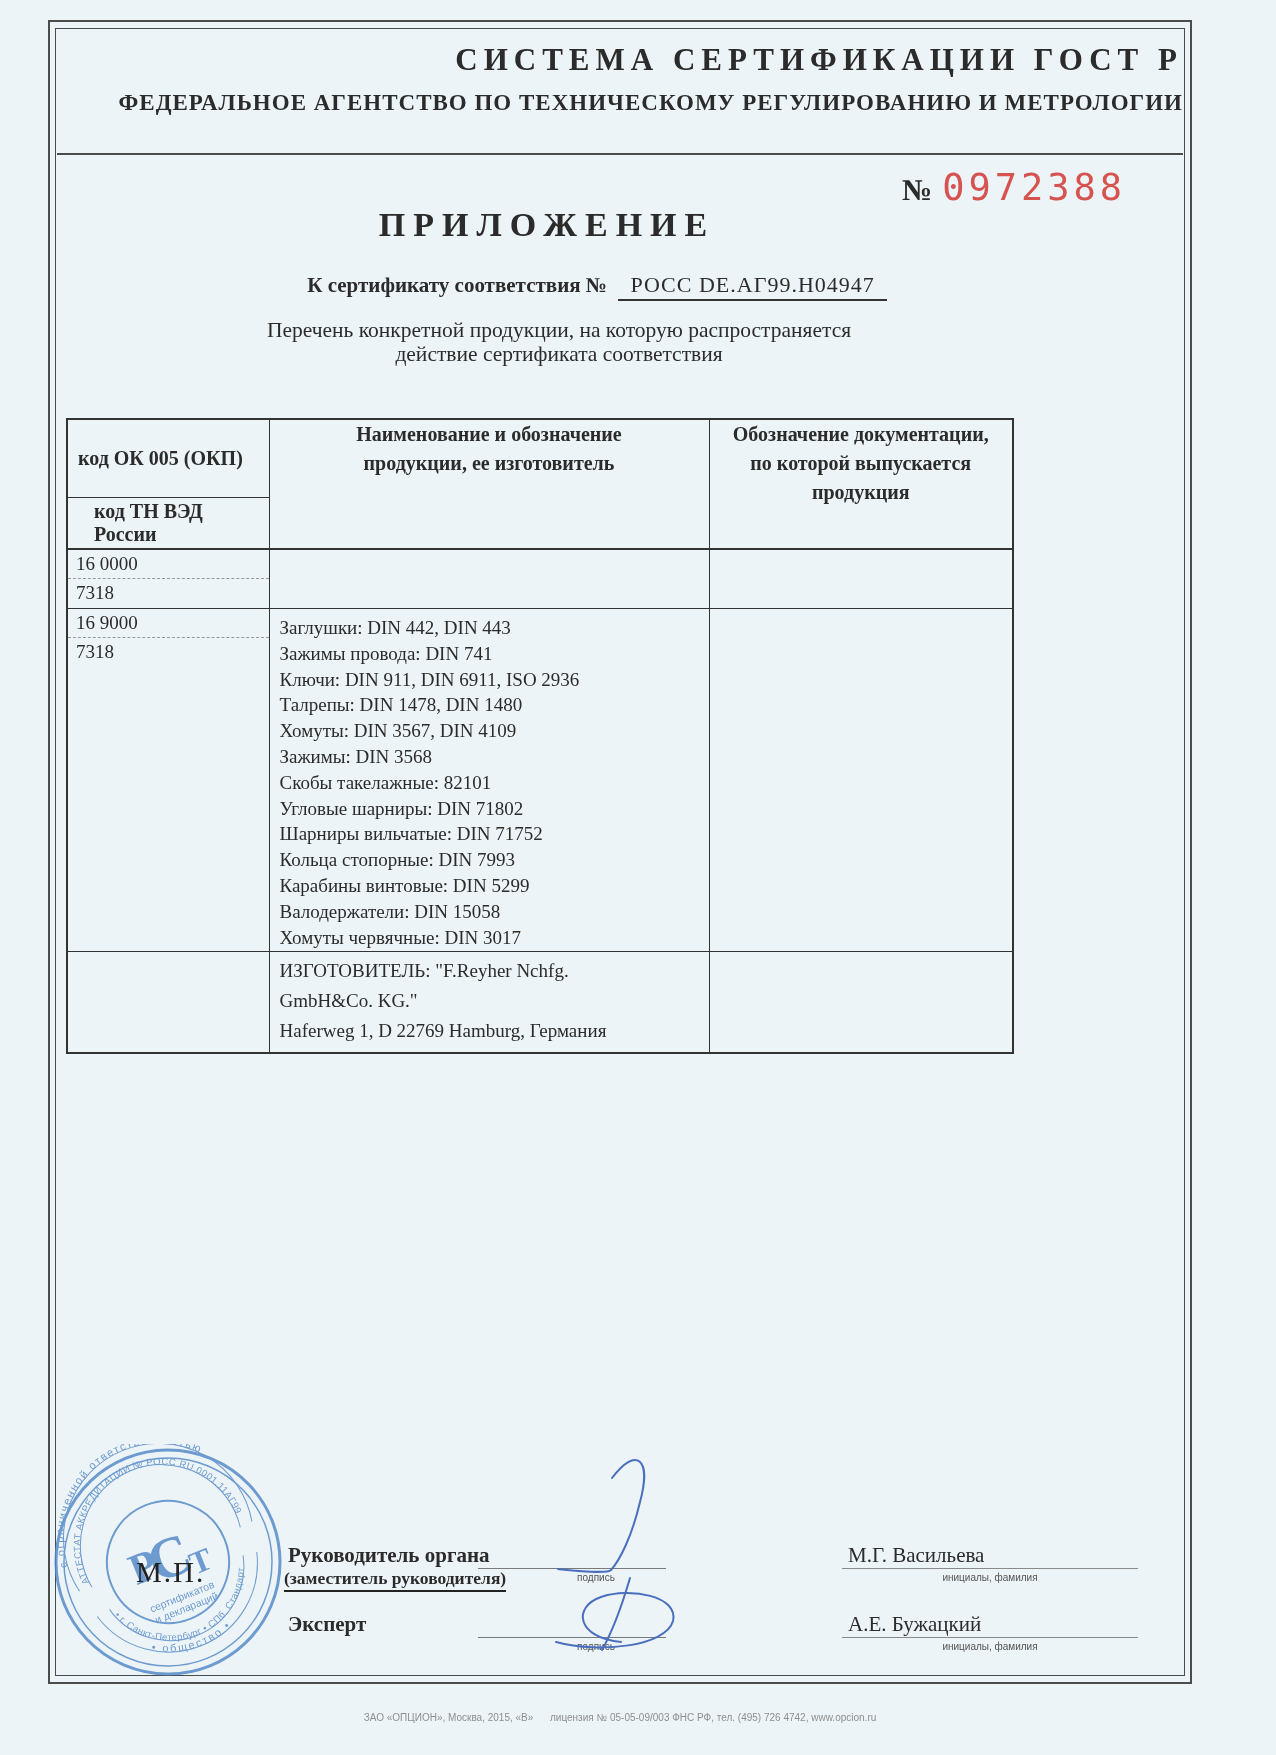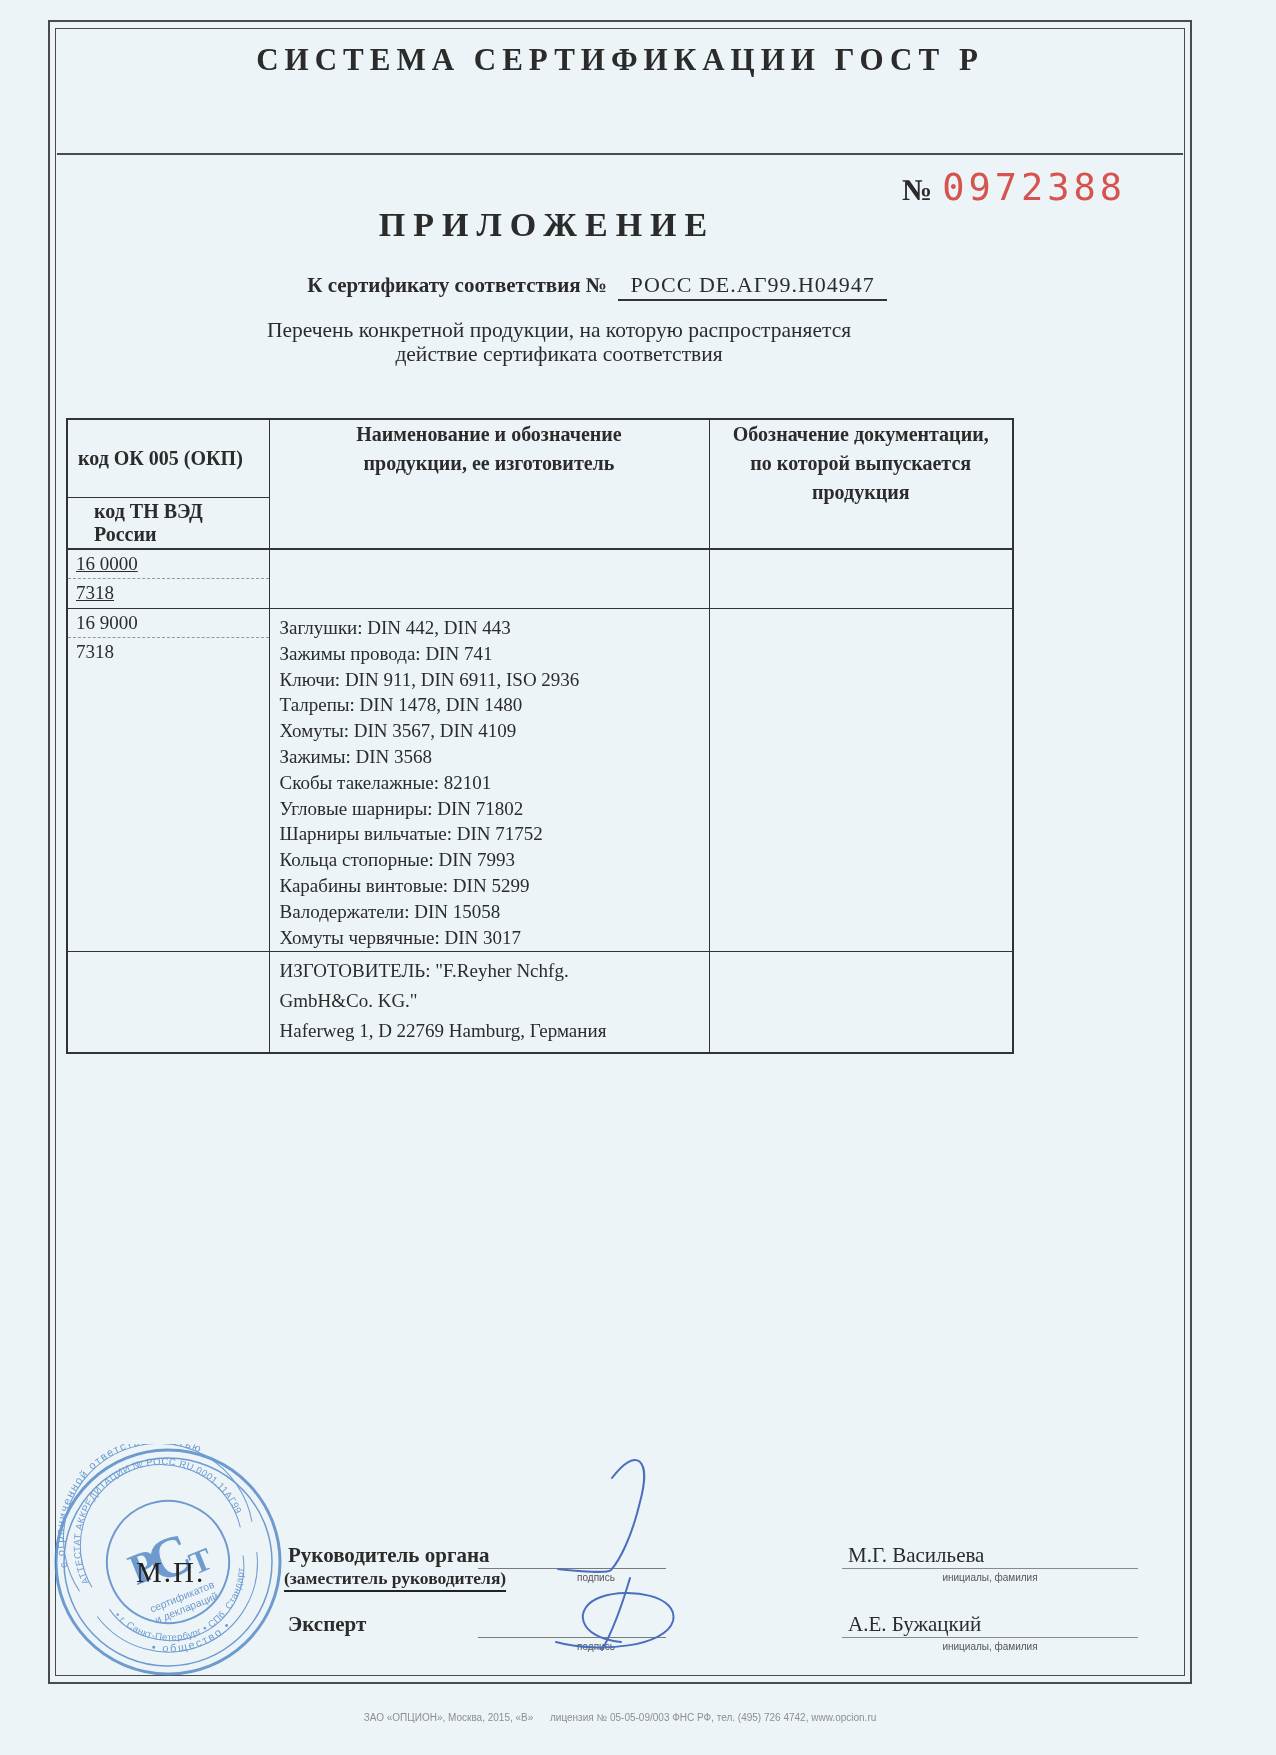--- a/index.html
+++ b/index.html
@@ -4,21 +4,21 @@
 <style>
   html,body{margin:0;padding:0;}
   body{
     width:1276px;height:1755px;position:relative;overflow:hidden;
     background:#edf4f7;
     font-family:"Liberation Serif",serif;color:#2b2b2b;
   }
   .frame{position:absolute;left:48px;top:20px;width:1140px;height:1660px;border:2px solid #4b4b4b;}
   .frame-inner{position:absolute;left:5px;top:6px;right:5px;bottom:6px;border:1.5px solid #4b4b4b;}
 
-  .doc-header{position:absolute;left:57px;top:42px;width:1126px;text-align:center;}
+  .doc-header{position:absolute;left:57px;top:42px;width:1126px;text-align:right;}
   .doc-header .l1{font-size:31px;font-weight:bold;letter-spacing:6px;}
   .doc-header .l2{font-size:23px;font-weight:bold;letter-spacing:1px;margin-top:12px;}
   .header-rule{position:absolute;left:57px;top:153px;width:1126px;border-top:2px solid #4b4b4b;}
 
   .doc-number{position:absolute;left:902px;top:168px;display:flex;align-items:flex-start;}
   .no-sign{font-size:30px;font-weight:bold;margin-top:5px;}
   .no-digits{font-size:37px;line-height:1.1;color:#d6534f;font-family:"DejaVu Sans Mono",monospace;letter-spacing:4px;margin-left:10px;}
 
   .doc-title{position:absolute;left:57px;top:206px;width:980px;text-align:center;font-size:34px;font-weight:bold;letter-spacing:8px;}
 
@@ -29,21 +29,21 @@
   .subtitle{position:absolute;left:57px;top:318px;width:980px;text-align:center;
     font-weight:normal;font-size:21.5px;line-height:24px;white-space:pre-line;padding-left:12px;}
 
   table.ptable{position:absolute;left:66px;top:418px;width:948px;border-collapse:collapse;table-layout:fixed;}
   table.ptable{border:2px solid #333;}
   table.ptable td{border:1.6px solid #333;padding:0;vertical-align:top;}
   tr.thead-row td{border-bottom:2.4px solid #333;height:128px;}
   .hdr-top{height:78px;border-bottom:1.6px solid #333;display:flex;align-items:center;padding-left:10px;font-weight:bold;font-size:20px;box-sizing:border-box;}
   .hdr-bot{height:49px;display:flex;align-items:center;padding-left:26px;font-weight:bold;font-size:20px;box-sizing:border-box;}
   td.hdr-c{text-align:center;vertical-align:middle;font-weight:bold;font-size:20px;line-height:29px;white-space:pre-line;}
-  tr.r1 td{height:58px;text-decoration:underline;}
+  tr.r1 td{height:58px;}
   tr.r2 td{height:342px;}
   tr.r3 td{height:100px;}
   .code-top{font-size:19px;padding:3px 0 3px 8px;border-bottom:1px dashed #979797;}
   .code-bot{font-size:19px;padding:3px 0 0 8px;}
   .products{font-size:19px;line-height:25.8px;padding:6px 0 0 10px;white-space:pre-line;}
   .mfr{font-size:19px;line-height:30px;padding:4px 0 0 10px;white-space:pre-line;}
 
   .stamp-svg{position:absolute;left:50px;top:1444px;opacity:.82;}
   .mp-mark{position:absolute;left:136px;top:1556px;font-size:29px;letter-spacing:2px;color:#222;}
 
@@ -72,20 +72,21 @@
 </style>
 </head>
 <body>
 
 <div class="frame">
   <div class="frame-inner"></div>
 </div>
 
 <div class="doc-header">
   <div class="l1">СИСТЕМА СЕРТИФИКАЦИИ ГОСТ Р</div>
+  <div class="l2">ФЕДЕРАЛЬНОЕ АГЕНТСТВО ПО ТЕХНИЧЕСКОМУ РЕГУЛИРОВАНИЮ И МЕТРОЛОГИИ</div>
 </div>
 <div class="header-rule"></div>
 
 <div class="doc-number">
   <span class="no-sign">№</span>
   <span class="no-digits">0972388</span>
 </div>
 
 <div class="doc-title">ПРИЛОЖЕНИЕ</div>
 

